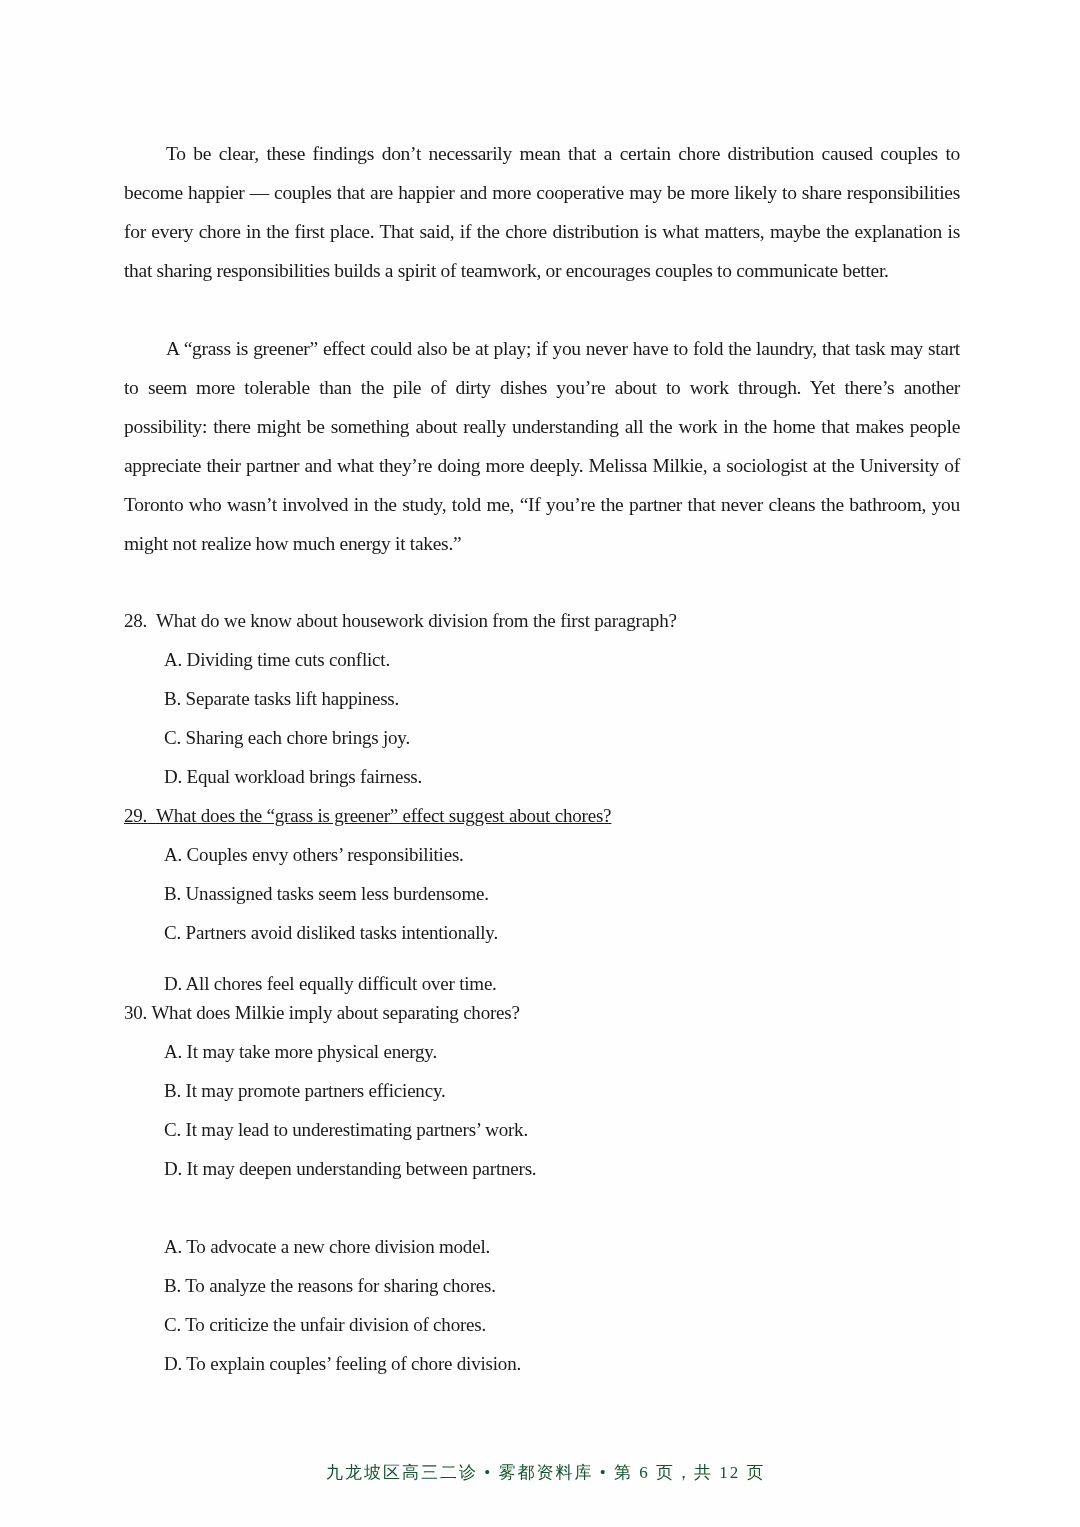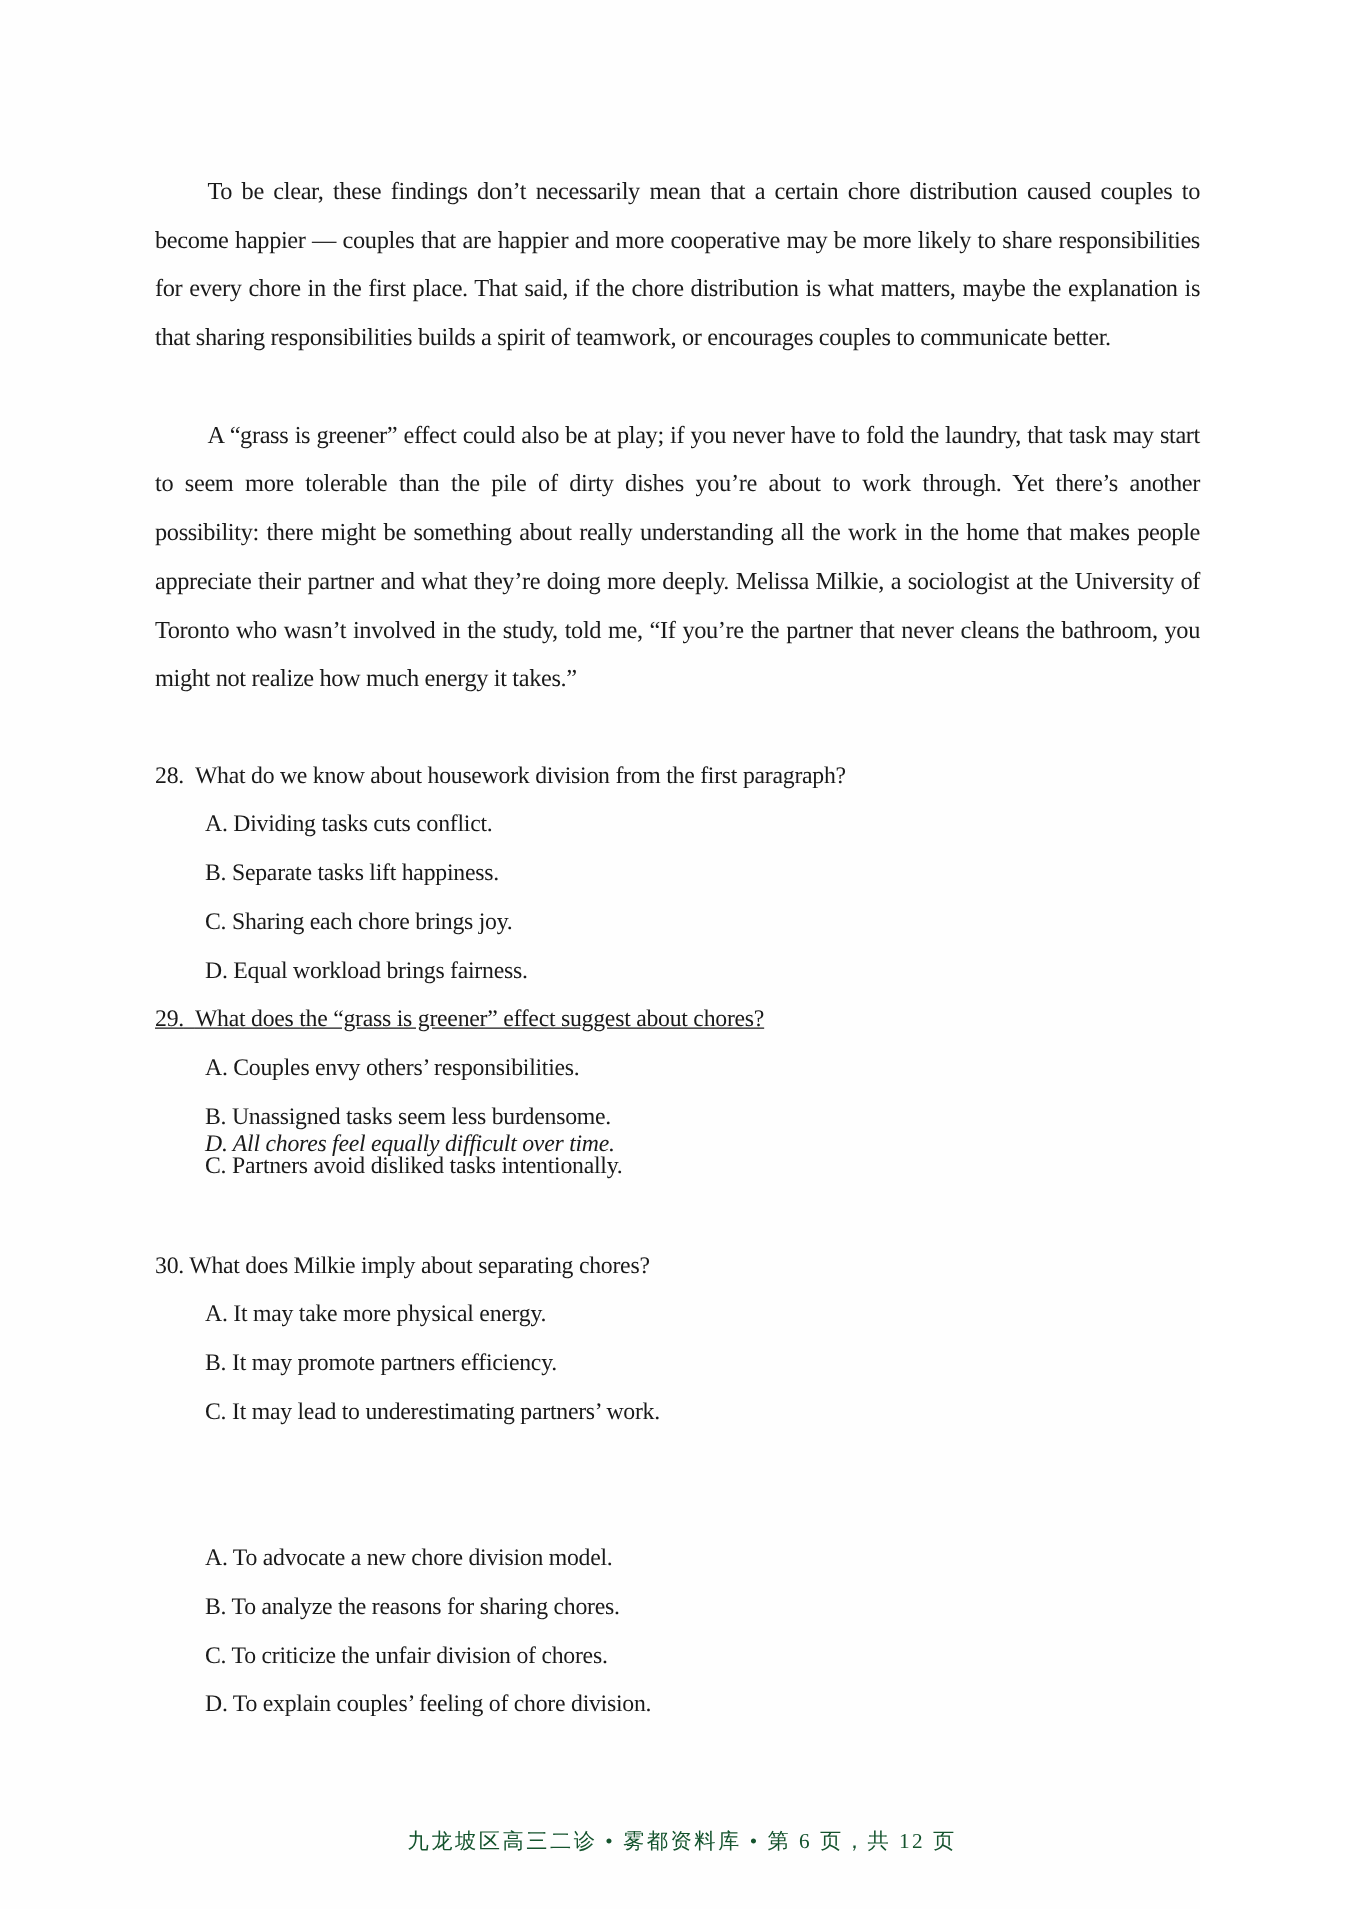--- a/index.html
+++ b/index.html
@@ -25,41 +25,42 @@
 <div class="page serif">
 
   <p class="para" style="top:134px; margin:0;"><span class="indent"></span><span>To be clear, these findings don’t necessarily mean that a certain chore distribution caused couples to become happier — couples that are happier and more cooperative may be more likely to share responsibilities for every chore in the first place. That said, if the chore distribution is what matters, maybe the explanation is that sharing responsibilities builds a spirit of teamwork, or encourages couples to communicate better.</span></p>
 
   <p class="para" style="top:329px; margin:0;"><span class="indent"></span><span>A “grass is greener” effect could also be at play; if you never have to fold the laundry, that task may start to seem more tolerable than the pile of dirty dishes you’re about to work through. Yet there’s another possibility: there might be something about really understanding all the work in the home that makes people appreciate their partner and what they’re doing more deeply. Melissa Milkie, a sociologist at the University of Toronto who wasn’t involved in the study, told me, “If you’re the partner that never cleans the bathroom, you might not realize how much energy it takes.”</span></p>
 
   <div class="q" style="top:601px;">
     <span>28.</span>&nbsp;
     <span>What do we know about housework division from the first paragraph?</span>
   </div>
-  <div class="opt" style="top:640px;">A. Dividing tasks cuts conflict.</div>
+  <div class="opt" style="top:640px;">A. Dividing time cuts conflict.</div>
   <div class="opt" style="top:679px;">B. Separate tasks lift happiness.</div>
   <div class="opt" style="top:718px;">C. Sharing each chore brings joy.</div>
   <div class="opt" style="top:757px;">D. Equal workload brings fairness.</div>
 
   <div class="q" style="top:796px;text-decoration:underline;">
     <span>29.</span>&nbsp;
     <span>What does the “grass is greener” effect suggest about chores?</span>
   </div>
   <div class="opt" style="top:835px;">A. Couples envy others’ responsibilities.</div>
   <div class="opt" style="top:913px;">C. Partners avoid disliked tasks intentionally.</div>
   <div class="opt" style="top:874px;">B. Unassigned tasks seem less burdensome.</div>
-  <div class="opt" style="top:896px;font-style:italic;">D. All chores feel equally difficult over time.</div>
+  <div class="opt" style="top:964px;">D. All chores feel equally difficult over time.</div>
 
   <div class="q" style="top:993px;">
     <span>30.</span>
     <span>What does Milkie imply about separating chores?</span>
   </div>
   <div class="opt" style="top:1032px;">A. It may take more physical energy.</div>
   <div class="opt" style="top:1071px;">B. It may promote partners efficiency.</div>
   <div class="opt" style="top:1110px;">C. It may lead to underestimating partners’ work.</div>
+  <div class="opt" style="top:1149px;">D. It may deepen understanding between partners.</div>
 
   <div class="opt" style="top:1227px;">A. To advocate a new chore division model.</div>
   <div class="opt" style="top:1266px;">B. To analyze the reasons for sharing chores.</div>
   <div class="opt" style="top:1305px;">C. To criticize the unfair division of chores.</div>
   <div class="opt" style="top:1344px;">D. To explain couples’ feeling of chore division.</div>
 
   <div class="footer">九龙坡区高三二诊 • 雾都资料库 • 第 6 页，共 12 页</div>
 </div>
 
 </body></html>

